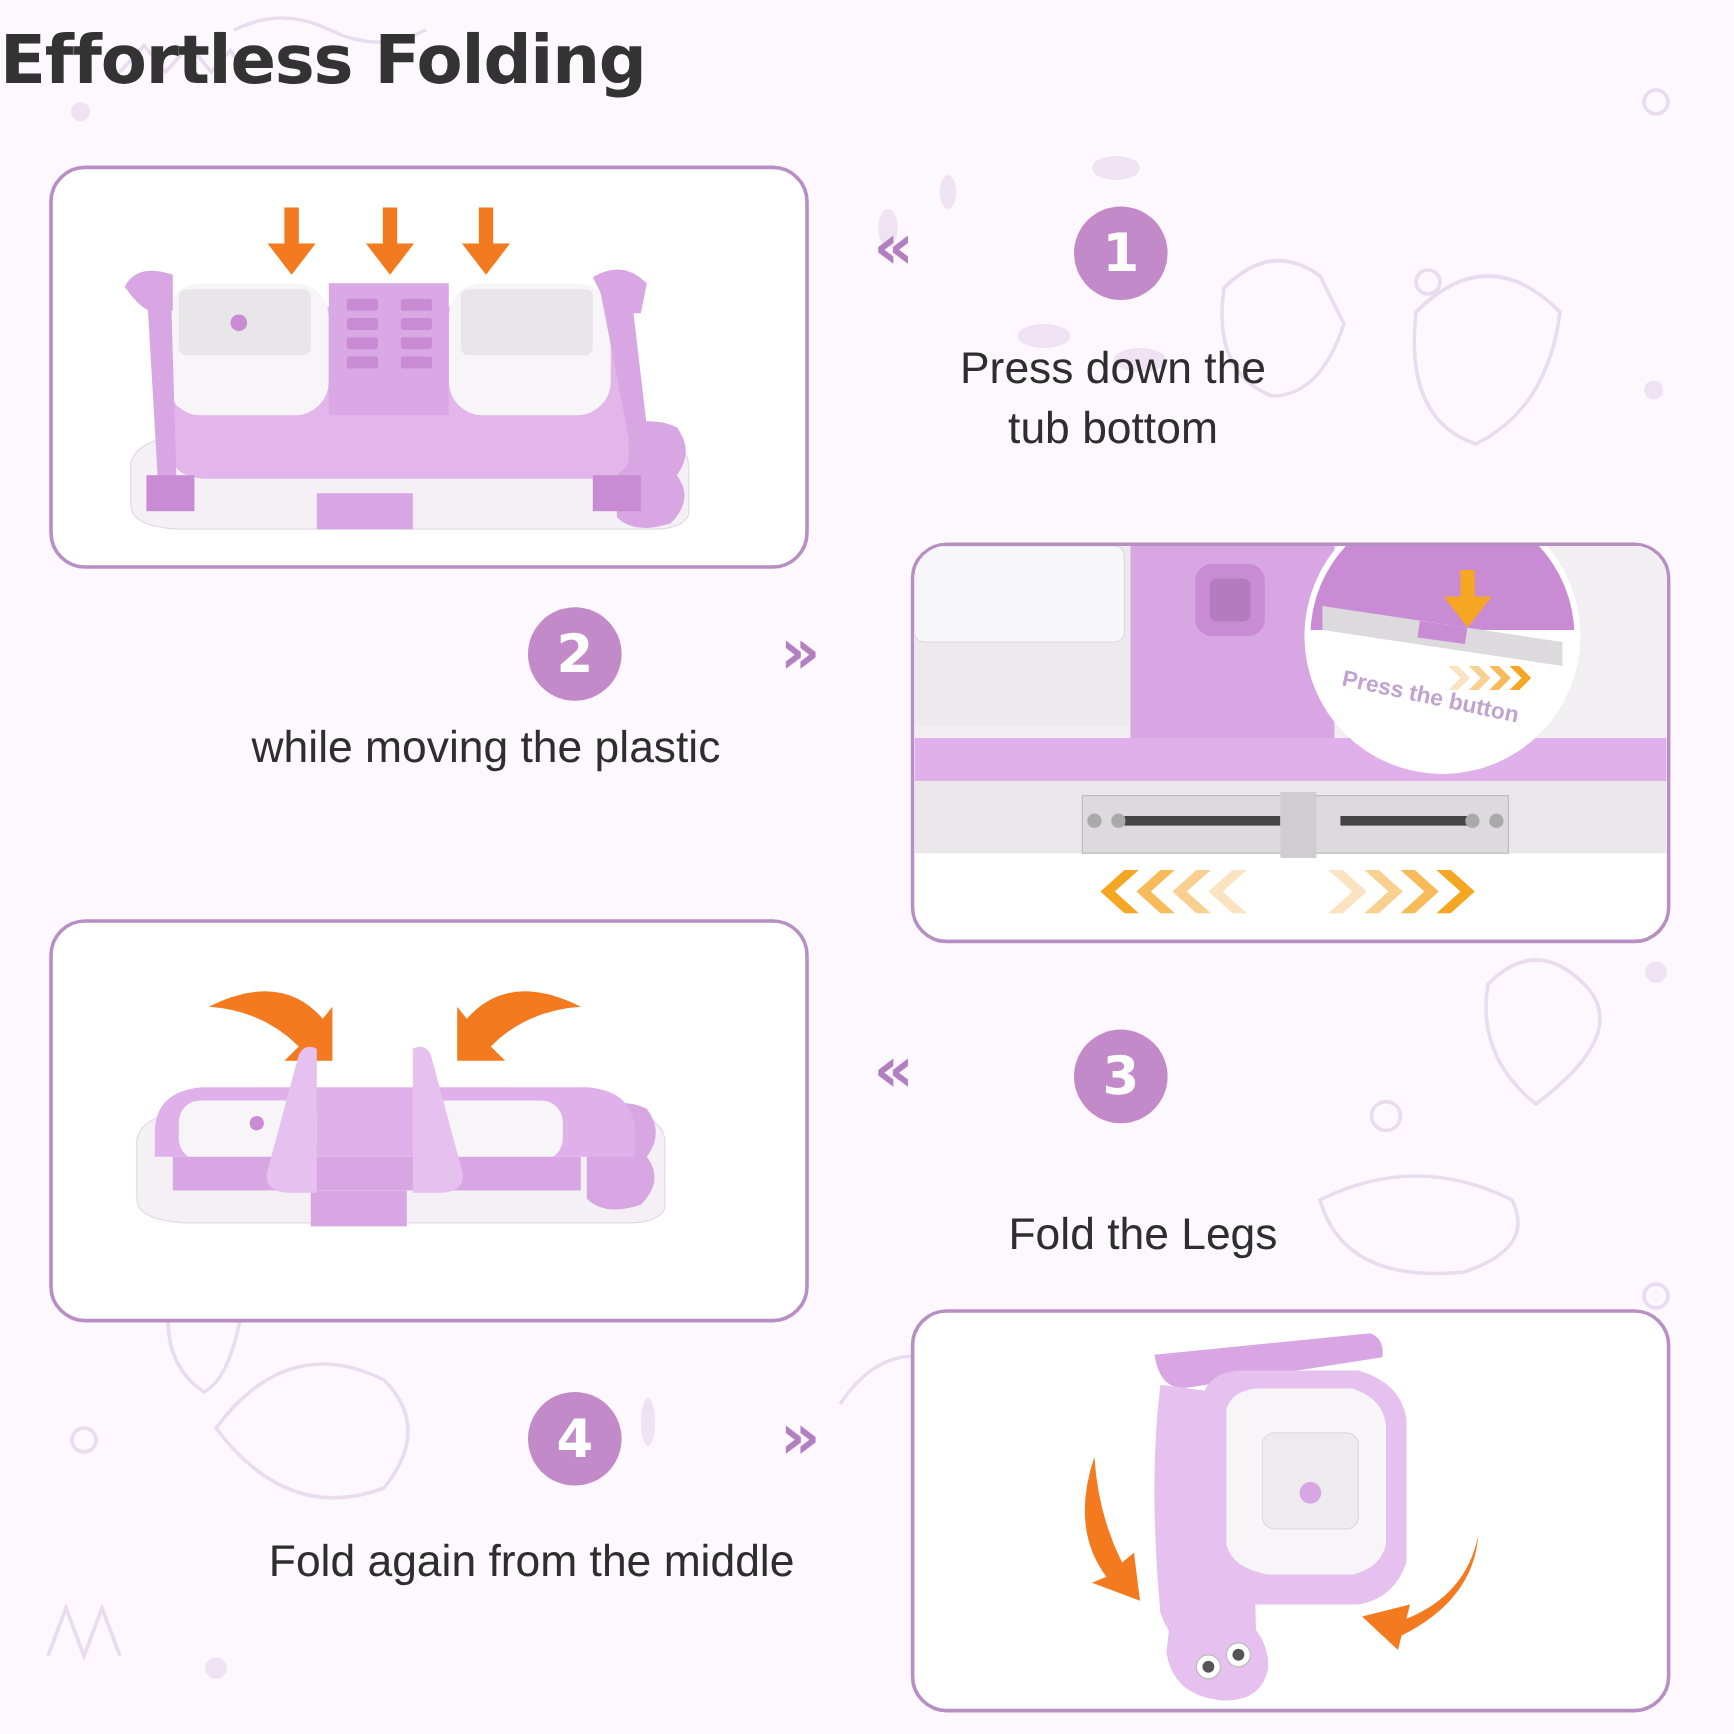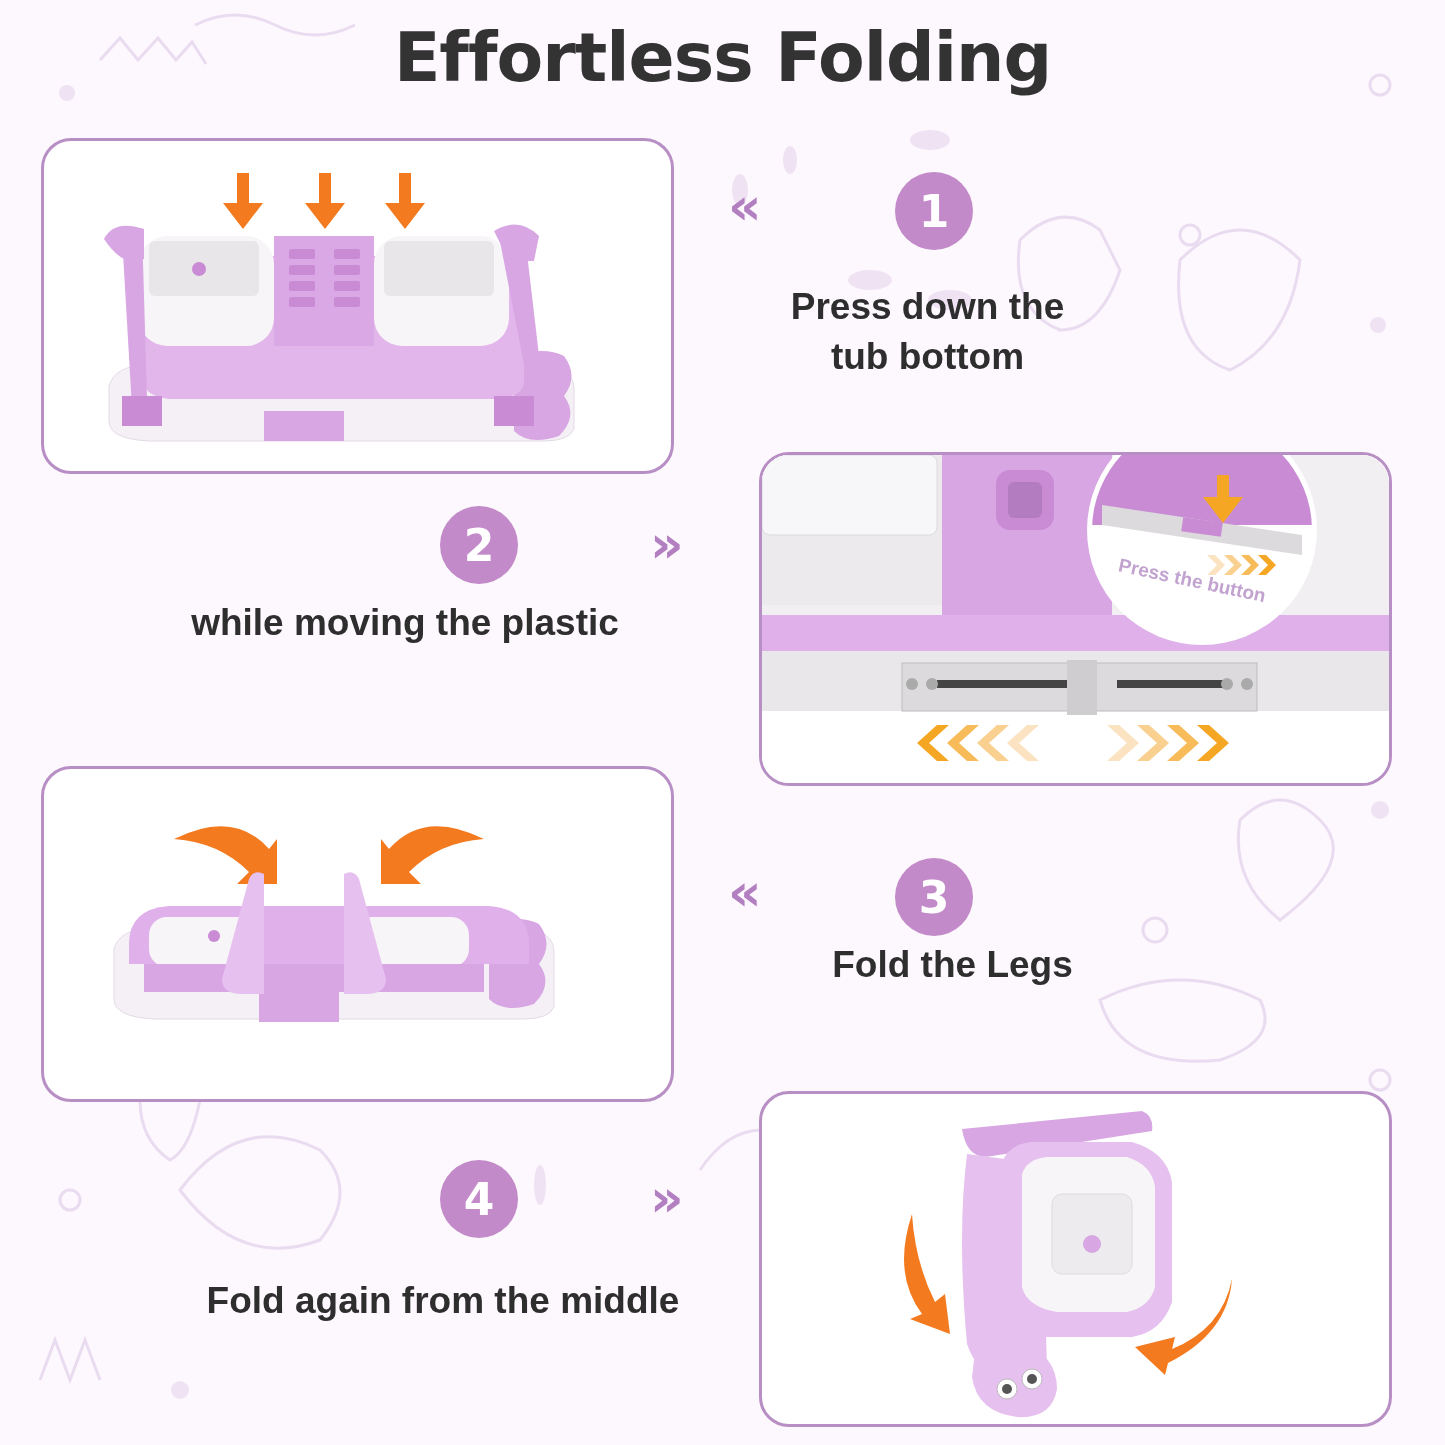--- a/index.html
+++ b/index.html
@@ -5,39 +5,39 @@
   * { box-sizing: border-box; margin: 0; padding: 0; }
   html, body { width: 1445px; height: 1445px; overflow: hidden; }
   body {
     background: #fdf8fd;
     font-family: "Liberation Sans", sans-serif;
     position: relative;
   }
   .bg-deco { position: absolute; inset: 0; pointer-events: none; }
   .title {
     position: absolute; left: 0; width: 1445px; top: 18px;
-    text-align: center; font-family: "DejaVu Sans", sans-serif;
-    font-weight: bold; font-size: 68px; color: #333333; letter-spacing: -1px;
+    font-family: "DejaVu Sans", sans-serif;
+    font-weight: bold; font-size: 56px; color: #333333; letter-spacing: -1px;
   }
   .card {
     position: absolute; background: #ffffff;
     border: 3px solid #b88fc4; border-radius: 30px; overflow: hidden;
   }
   .badge {
     position: absolute; width: 78px; height: 78px; border-radius: 50%;
     background: #c28ac8; color: #ffffff; font-weight: bold; font-size: 44px;
     display: flex; align-items: center; justify-content: center;
     font-family: "DejaVu Sans", sans-serif;
   }
   .chev {
     position: absolute; color: #b27fc0; font-size: 52px; font-weight: bold;
     font-family: "DejaVu Sans", sans-serif; line-height: 1;
   }
   .step-text {
-    position: absolute; color: #2e2e2e; font-weight: bold; font-size: 37px;
+    position: absolute; color: #2e2e2e; font-weight: normal; font-size: 37px;
     text-align: center; line-height: 50px;
   }
   svg { display: block; }
 </style>
 </head>
 <body>
 
 <svg class="bg-deco" width="1445" height="1445" viewBox="0 0 1445 1445">
   <g fill="none" stroke="#eadcf0" stroke-width="3">
     <path d="M100 60 l20 -22 l18 22 l20 -22 l18 22 l16 -18 l14 22"></path>
@@ -198,21 +198,21 @@
     <circle cx="170" cy="167" r="6" fill="#c98cd4"></circle>
     <rect x="100" y="195" width="340" height="28" fill="#d7a6e3"></rect>
 
     <path d="M205 110 q5 -10 15 -5 v120 h-22 q-20 0 -20 -15z" fill="#e6c0ee"></path>
     <path d="M315 110 q-5 -10 -15 -5 v120 h22 q20 0 20 -15z" fill="#e6c0ee"></path>
   </svg>
 </div>
 
 <span class="chev" style="left:728px;top:866px;">«</span>
 <div class="badge" style="left:895px;top:858px;">3</div>
-<div class="step-text" style="left:780px;top:940px;width:345px;">
+<div class="step-text" style="left:780px;top:1004px;width:345px;">
   <div>Fold the Legs</div>
 </div>
 
 <div class="badge" style="left:440px;top:1160px;">4</div>
 <span class="chev" style="left:650px;top:1172px;">»</span>
 <div class="step-text" style="left:138px;top:1276px;width:610px;">
   <div>Fold again from the middle</div>
 </div>
 
 <div class="card" style="left:759px;top:1091px;width:633px;height:336px;">

